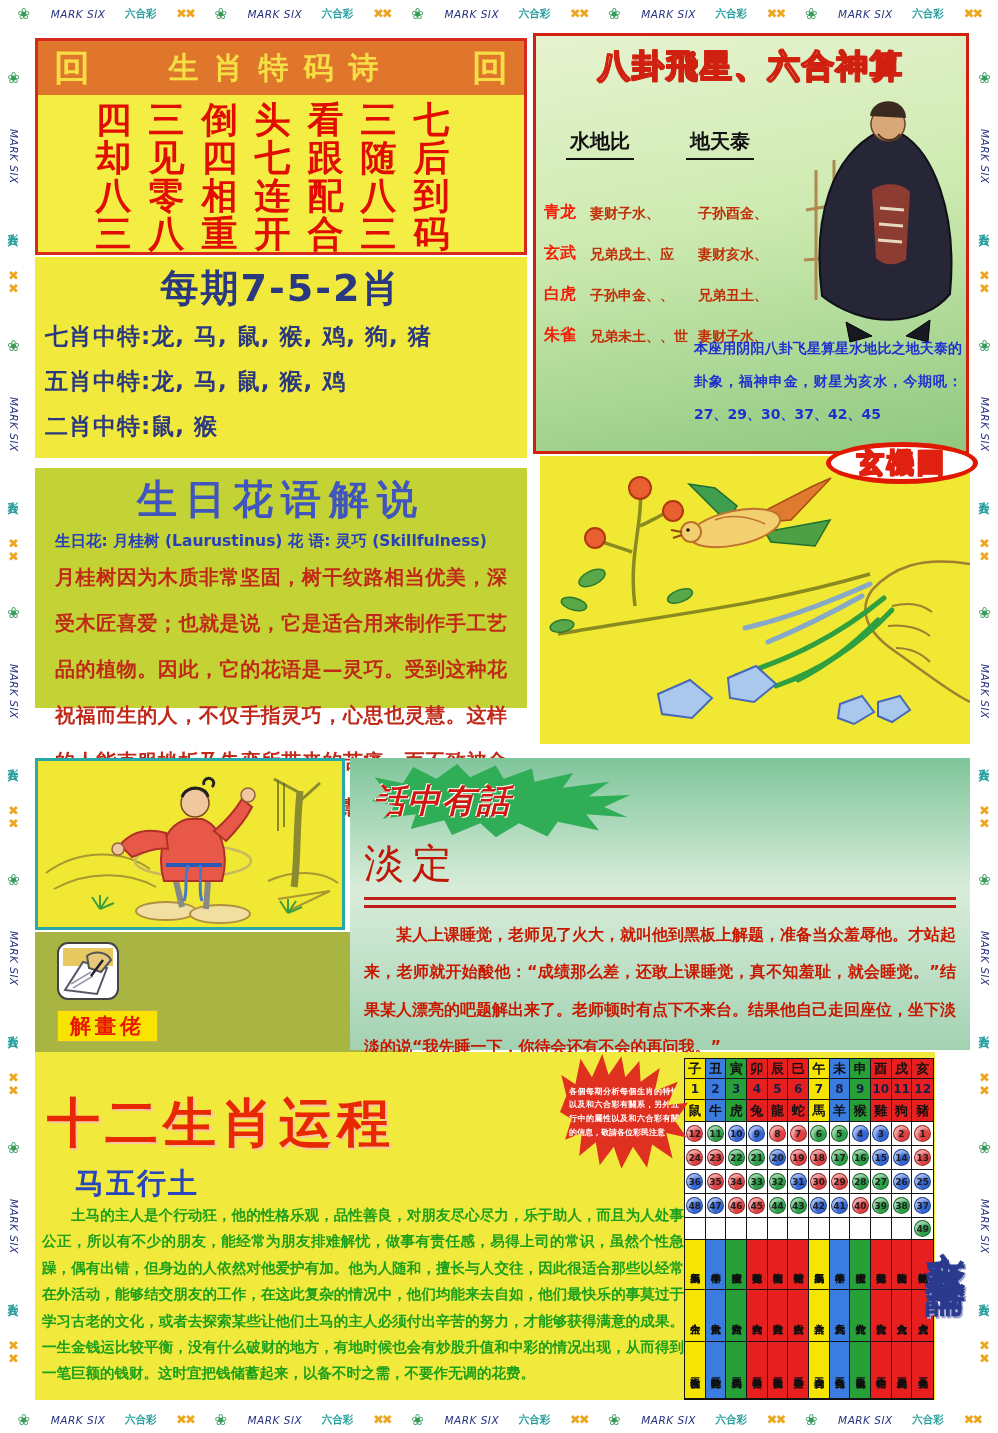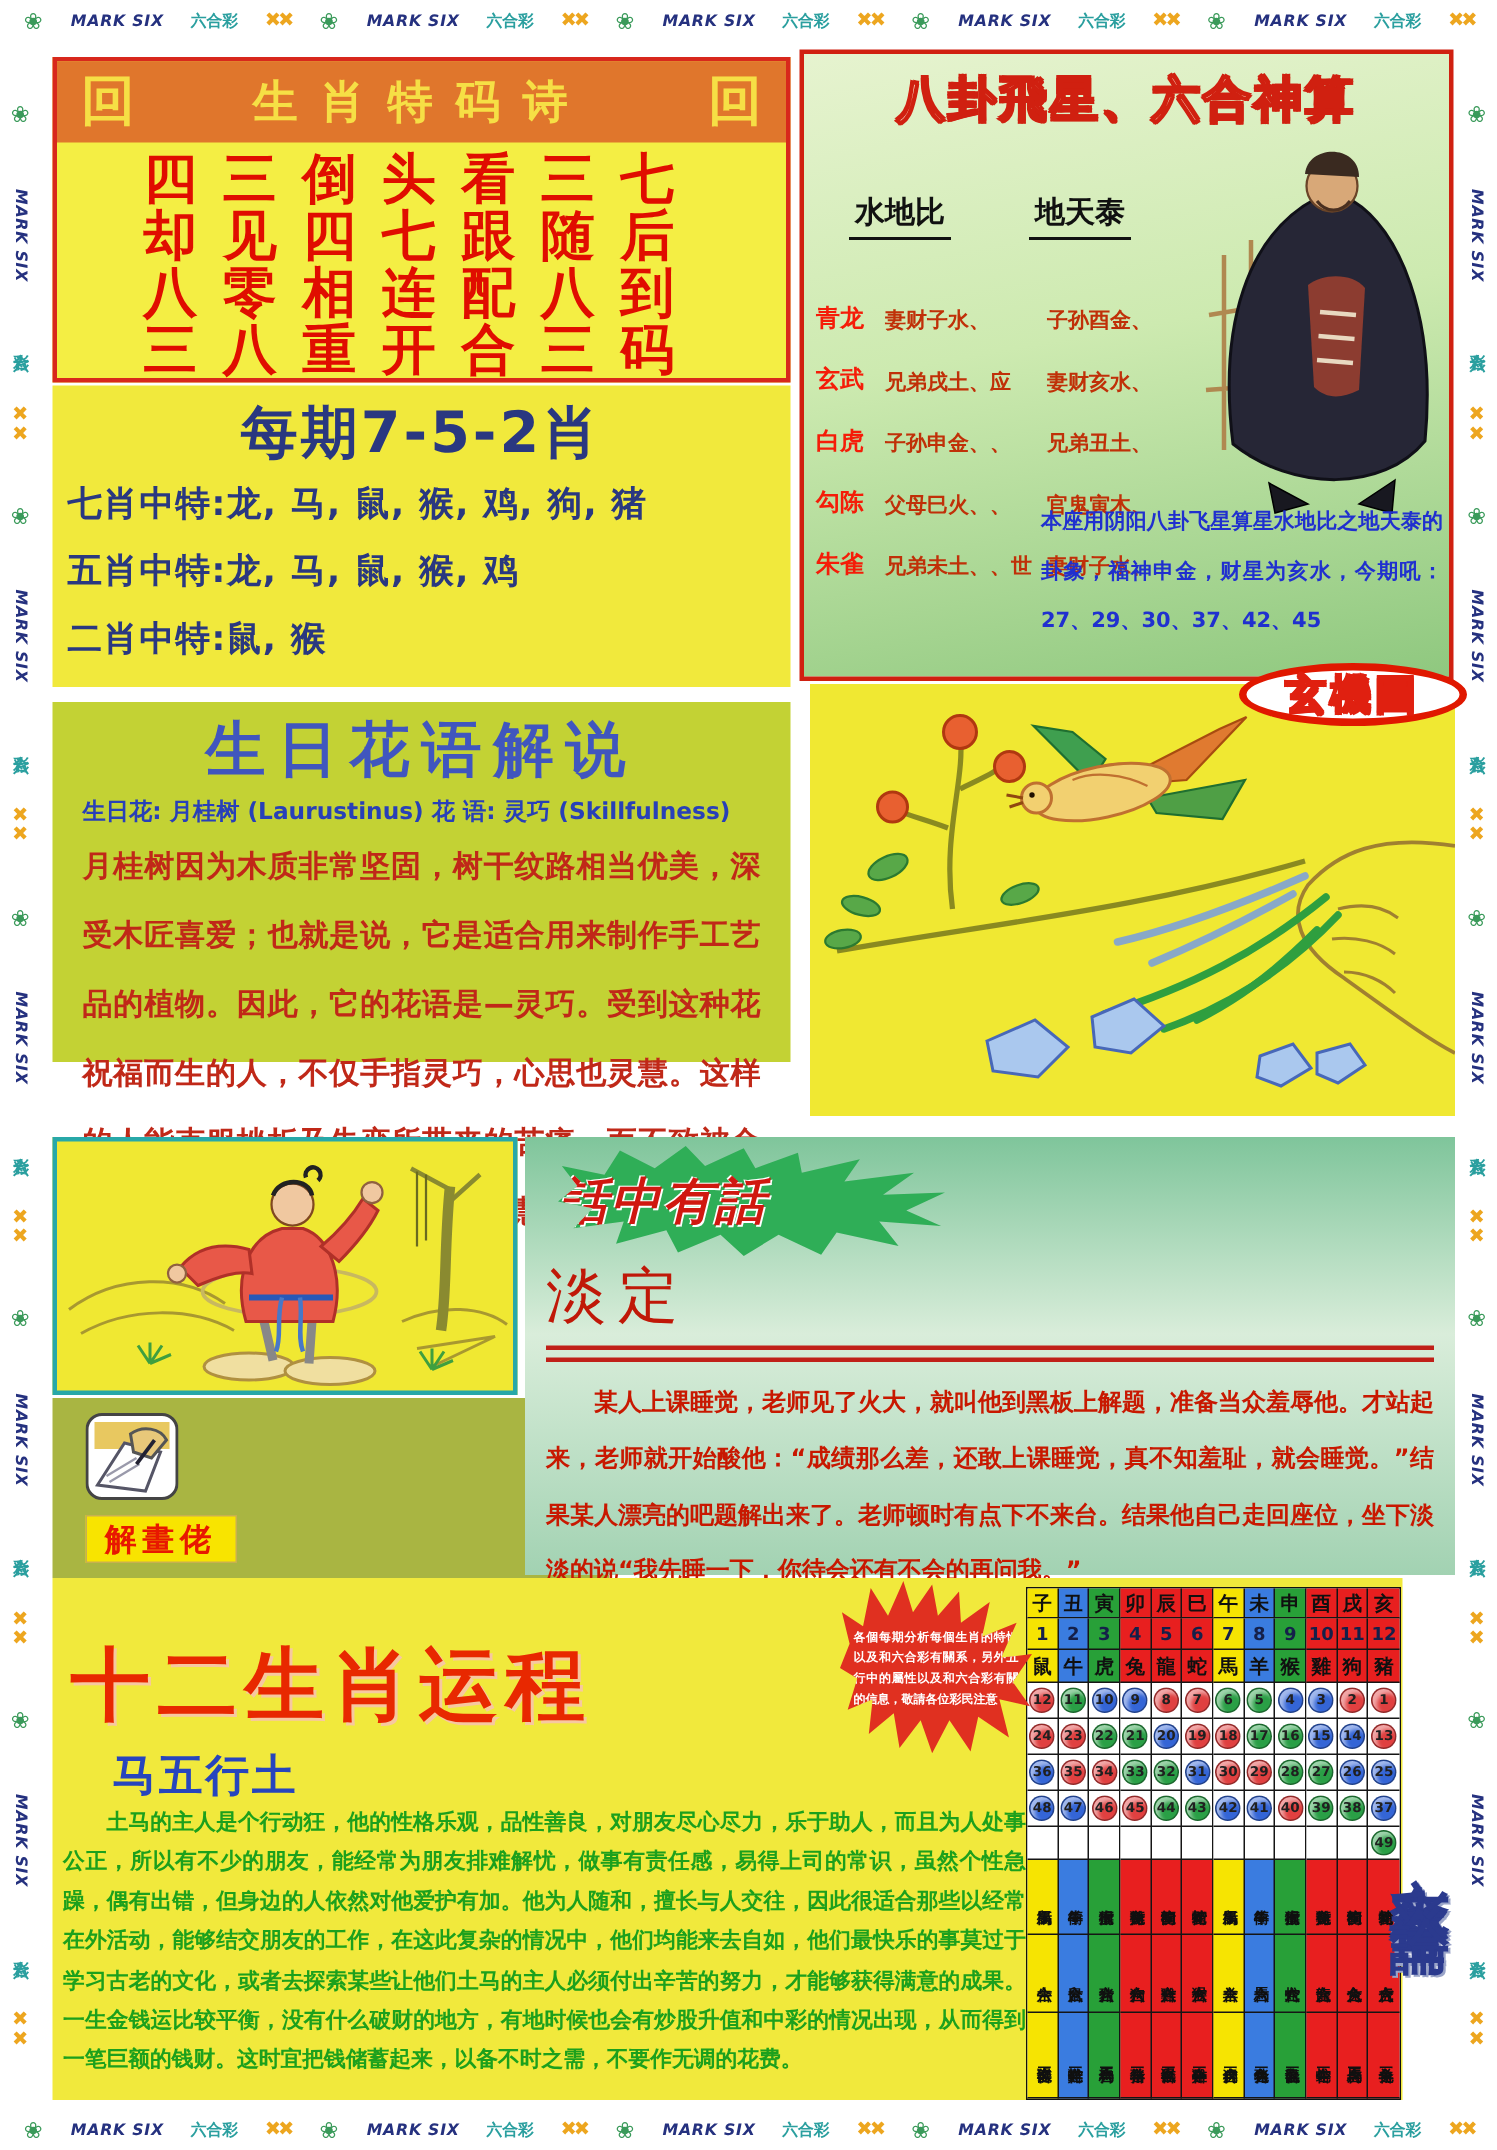--- a/index.html
+++ b/index.html
@@ -5,21 +5,21 @@
 html,body{margin:0;padding:0}
 body{width:998px;height:1433px;position:relative;background:#fff;overflow:hidden;
      font-family:"DejaVu Sans",sans-serif}
 .abs{position:absolute}
 
 .hstrip{position:absolute;left:0;width:998px;height:27px;display:flex;align-items:center;
         justify-content:space-evenly;overflow:hidden;white-space:nowrap;background:#fff}
 .vstrip{position:absolute;top:27px;width:27px;height:1379px;writing-mode:vertical-rl;
         display:flex;align-items:center;justify-content:space-evenly;overflow:hidden;background:#fff}
 .bf{color:#3a9a5a;font-size:15px;margin:0 4px}
-.bm{color:#25317f;font-weight:bold;font-style:italic;font-size:10.5px;margin:0 3px;letter-spacing:.5px}
+.bm{color:#25317f;font-weight:normal;font-style:italic;font-size:10.5px;margin:0 3px;letter-spacing:.5px}
 .bc{color:#2a9f9f;font-weight:bold;font-size:10.5px;margin:0 3px}
 .bx{color:#eda61f;font-weight:bold;font-size:13px;margin:0 3px;letter-spacing:-2px}
 
 .poem{left:35px;top:38px;width:492px;height:217px;border:3px solid #d8281c;background:#f4ee44;box-sizing:border-box}
 .poem-head{height:54px;background:#e0762c;display:flex;align-items:center;justify-content:space-between;padding:0 16px}
 .poem-ttl{color:#f6df45;font-size:30px;font-weight:bold;letter-spacing:15px;font-family:"DejaVu Serif",serif}
 .hui{color:#f6df45;font-size:36px;font-weight:bold;line-height:1}
 .poem-line{color:#e00d00;font-size:36px;font-weight:bold;letter-spacing:17px;text-align:center;
            line-height:38px;font-family:"DejaVu Serif",serif}
 .poem-body{padding-top:5px}
@@ -242,25 +242,20 @@
         <span class="bg-animal">玄武</span>
         <span class="bg-left">兄弟戌土、应</span>
         <span class="bg-right">妻财亥水、</span>
       </div>
     <div class="bg-row">
         <span class="bg-animal">白虎</span>
         <span class="bg-left">子孙申金、、</span>
         <span class="bg-right">兄弟丑土、</span>
       </div>
     <div class="bg-row">
-        <span class="bg-animal">勾陈</span>
-        <span class="bg-left">父母巳火、、</span>
-        <span class="bg-right">官鬼寅木、</span>
-      </div>
-    <div class="bg-row">
         <span class="bg-animal">朱雀</span>
         <span class="bg-left">兄弟未土、、世</span>
         <span class="bg-right">妻财子水、</span>
       </div>
   </div>
   <div class="bagua-note">本座用阴阳八卦飞星算星水地比之地天泰的卦象，福神申金，财星为亥水，今期吼：27、29、30、37、42、45</div>
 </div>
 
 <div class="abs badge">
     <span>玄機圖</span>

